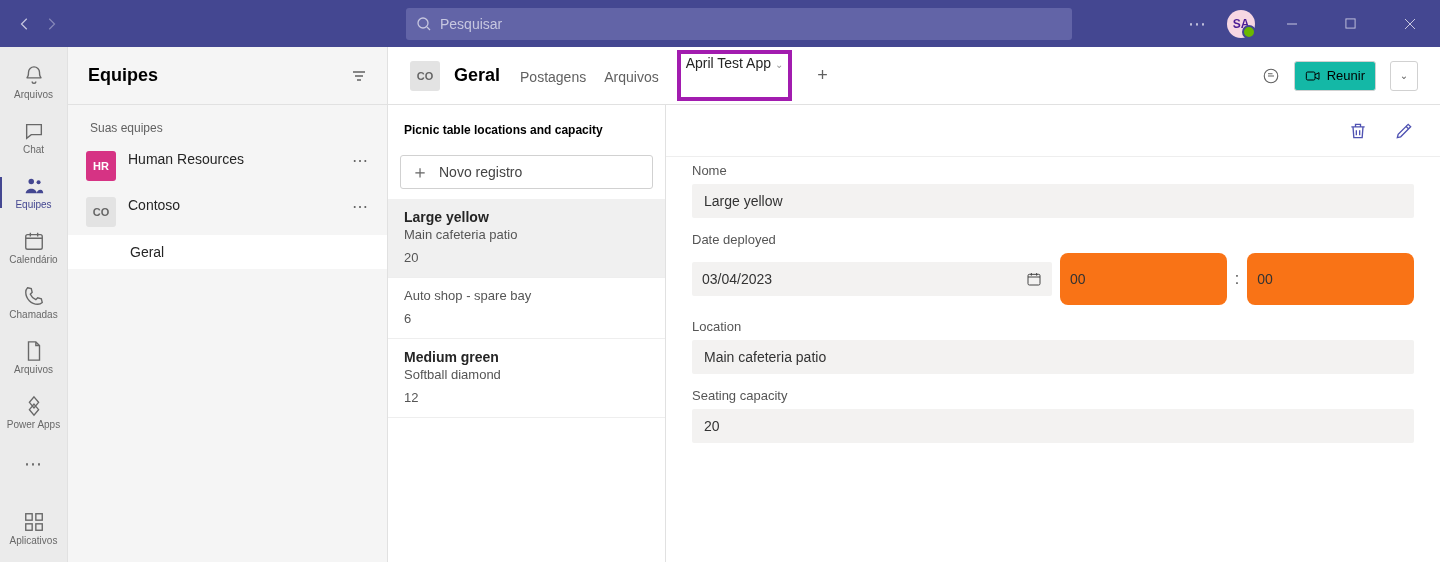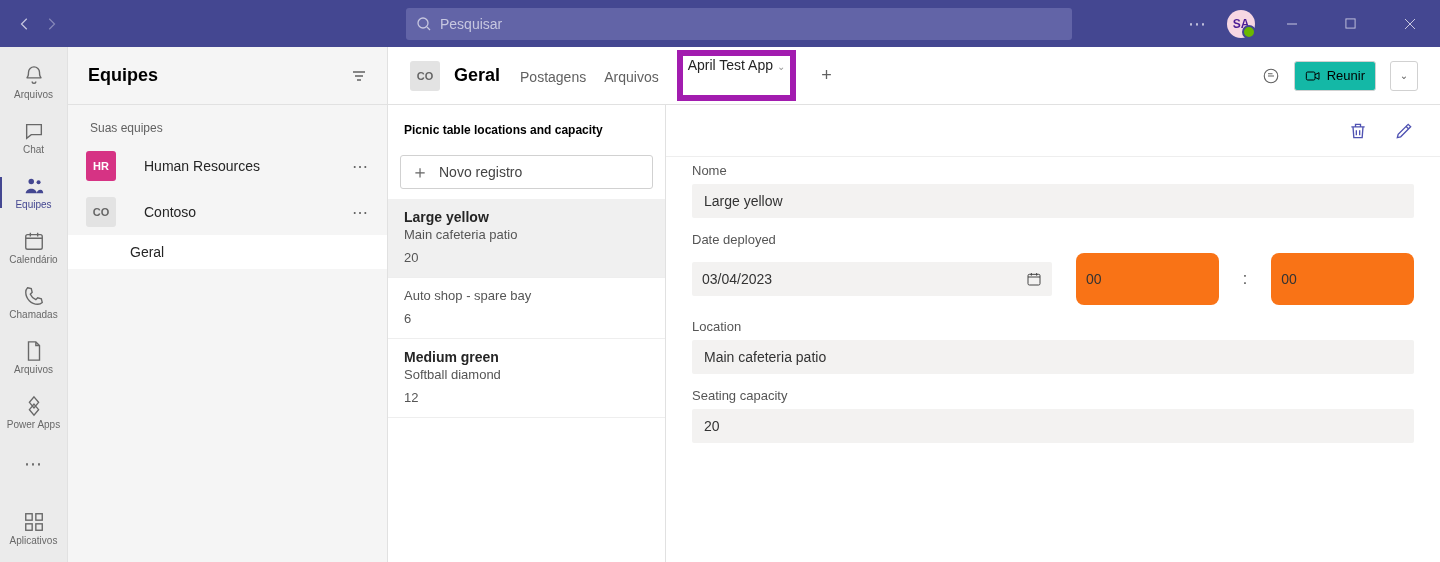--- a/index.html
+++ b/index.html
@@ -31,37 +31,37 @@
 .rail-item svg, .rail-item .rail-ico { width: 22px; height: 22px; }
 .rail-more { margin-top: 4px; color: #686868; cursor: pointer; font-size: 18px; letter-spacing: 1px; height: 40px; display: flex; align-items: center; }
 .rail-bottom { margin-top: auto; margin-bottom: 6px; }
 
 
 .teams-side { width: 320px; background: #f5f5f5; border-right: 1px solid #e1e1e1; display: flex; flex-direction: column; }
 .teams-hdr { height: 58px; display: flex; align-items: center; justify-content: space-between; padding: 0 20px; border-bottom: 1px solid #e1e1e1; }
 .teams-hdr h2 { font-size: 18px; font-weight: 700; }
 .filter-btn { color: #616161; cursor: pointer; }
 .yourteams { font-size: 12px; color: #616161; padding: 16px 22px 8px; }
-.team-row { display: flex; align-items: center; padding: 8px 18px; gap: 28px; cursor: pointer; }
+.team-row { display: flex; align-items: flex-start; padding: 8px 18px; gap: 12px; cursor: pointer; }
 .team-avatar { width: 30px; height: 30px; border-radius: 3px; display: flex; align-items: center; justify-content: center; font-size: 11px; font-weight: 600; color: #fff; }
 .team-avatar.hr { background: #d63384; }
 .team-avatar.co { background: #e3e3e3; color: #666; }
 .team-name { flex: 1; font-size: 14px; color: #252525; }
 .team-more { color: #666; cursor: pointer; font-size: 16px; letter-spacing: 1px; }
 .channel { padding: 9px 18px 9px 62px; font-size: 14px; color: #252525; background: #fff; cursor: pointer; }
 
 
 .content { flex: 1; display: flex; flex-direction: column; background: #fff; overflow: hidden; }
 .tabbar { height: 58px; display: flex; align-items: center; padding: 0 22px; border-bottom: 1px solid #e1e1e1; gap: 14px; }
 .ch-avatar { width: 30px; height: 30px; border-radius: 3px; background: #e3e3e3; color: #666; font-size: 11px; font-weight: 600; display: flex; align-items: center; justify-content: center; }
 .ch-name { font-size: 18px; font-weight: 700; }
 .tabs { display: flex; gap: 18px; margin-left: 6px; }
 .tab { font-size: 14px; color: #616161; padding: 19px 0 16px; cursor: pointer; position: relative; }
 .tab.active { color: #252525; border-bottom: 3px solid #4f52b2; }
-.tab.highlighted { border: 6px solid #a21caf; padding: 1px 5px; font-size: 14px; color: #252525; }
+.tab.highlighted { border: 4px solid #a21caf; padding: 1px 5px; font-size: 14px; color: #252525; }
 .tab .caret { margin-left: 4px; color: #999; font-size: 10px; }
 .addtab { width: 32px; height: 32px; display: flex; align-items: center; justify-content: center; color: #616161; cursor: pointer; font-size: 18px; }
 .tabbar-spacer { flex: 1; }
 .tabbar-right { display: flex; align-items: center; gap: 14px; }
 .meet-btn { display: flex; align-items: center; gap: 6px; border: 1px solid #d1d1d1; border-radius: 3px; height: 30px; padding: 0 10px; font-size: 13px; cursor: pointer; background: #14b8a6; }
 .meet-caret { border: 1px solid #d1d1d1; border-radius: 3px; height: 30px; width: 28px; display: flex; align-items: center; justify-content: center; cursor: pointer; font-size: 10px; color: #616161; }
 
 .body2 { flex: 1; display: flex; overflow: hidden; }
 
 
@@ -76,21 +76,21 @@
 .rec-num { font-size: 13px; color: #555; }
 
 
 .detail { flex: 1; display: flex; flex-direction: column; overflow: auto; }
 .detail-toolbar { height: 52px; display: flex; align-items: center; justify-content: flex-end; gap: 26px; padding: 0 26px; border-bottom: 1px solid #eee; }
 .detail-toolbar button { background: none; border: none; color: #4f52b2; cursor: pointer; }
 .form { padding: 6px 26px 20px; }
 .fld { margin-bottom: 14px; }
 .fld-label { font-size: 13px; color: #555; margin-bottom: 6px; display: block; }
 .fld-input { width: 100%; height: 34px; background: #f3f2f1; border: none; border-radius: 2px; padding: 0 12px; font-size: 14px; color: #333; }
-.daterow { display: flex; gap: 24px; align-items: center; }
+.daterow { display: flex; gap: 8px; align-items: center; }
 .date-input { flex: 0 0 360px; display: flex; align-items: center; background: #f3f2f1; border-radius: 2px; height: 34px; padding: 0 10px; }
 .date-input input { border: none; background: transparent; flex: 1; font-size: 14px; color: #333; outline: none; }
 .time-input { width: 168px; height: 52px; background: #f97316; border-radius: 8px; display: flex; align-items: center; padding: 0 10px; font-size: 14px; color: #333; }
 .colon { color: #555; }
 .cal-ico { color: #444; }
 
 svg { display: block; }
 </style>
 </head>
 <body>

